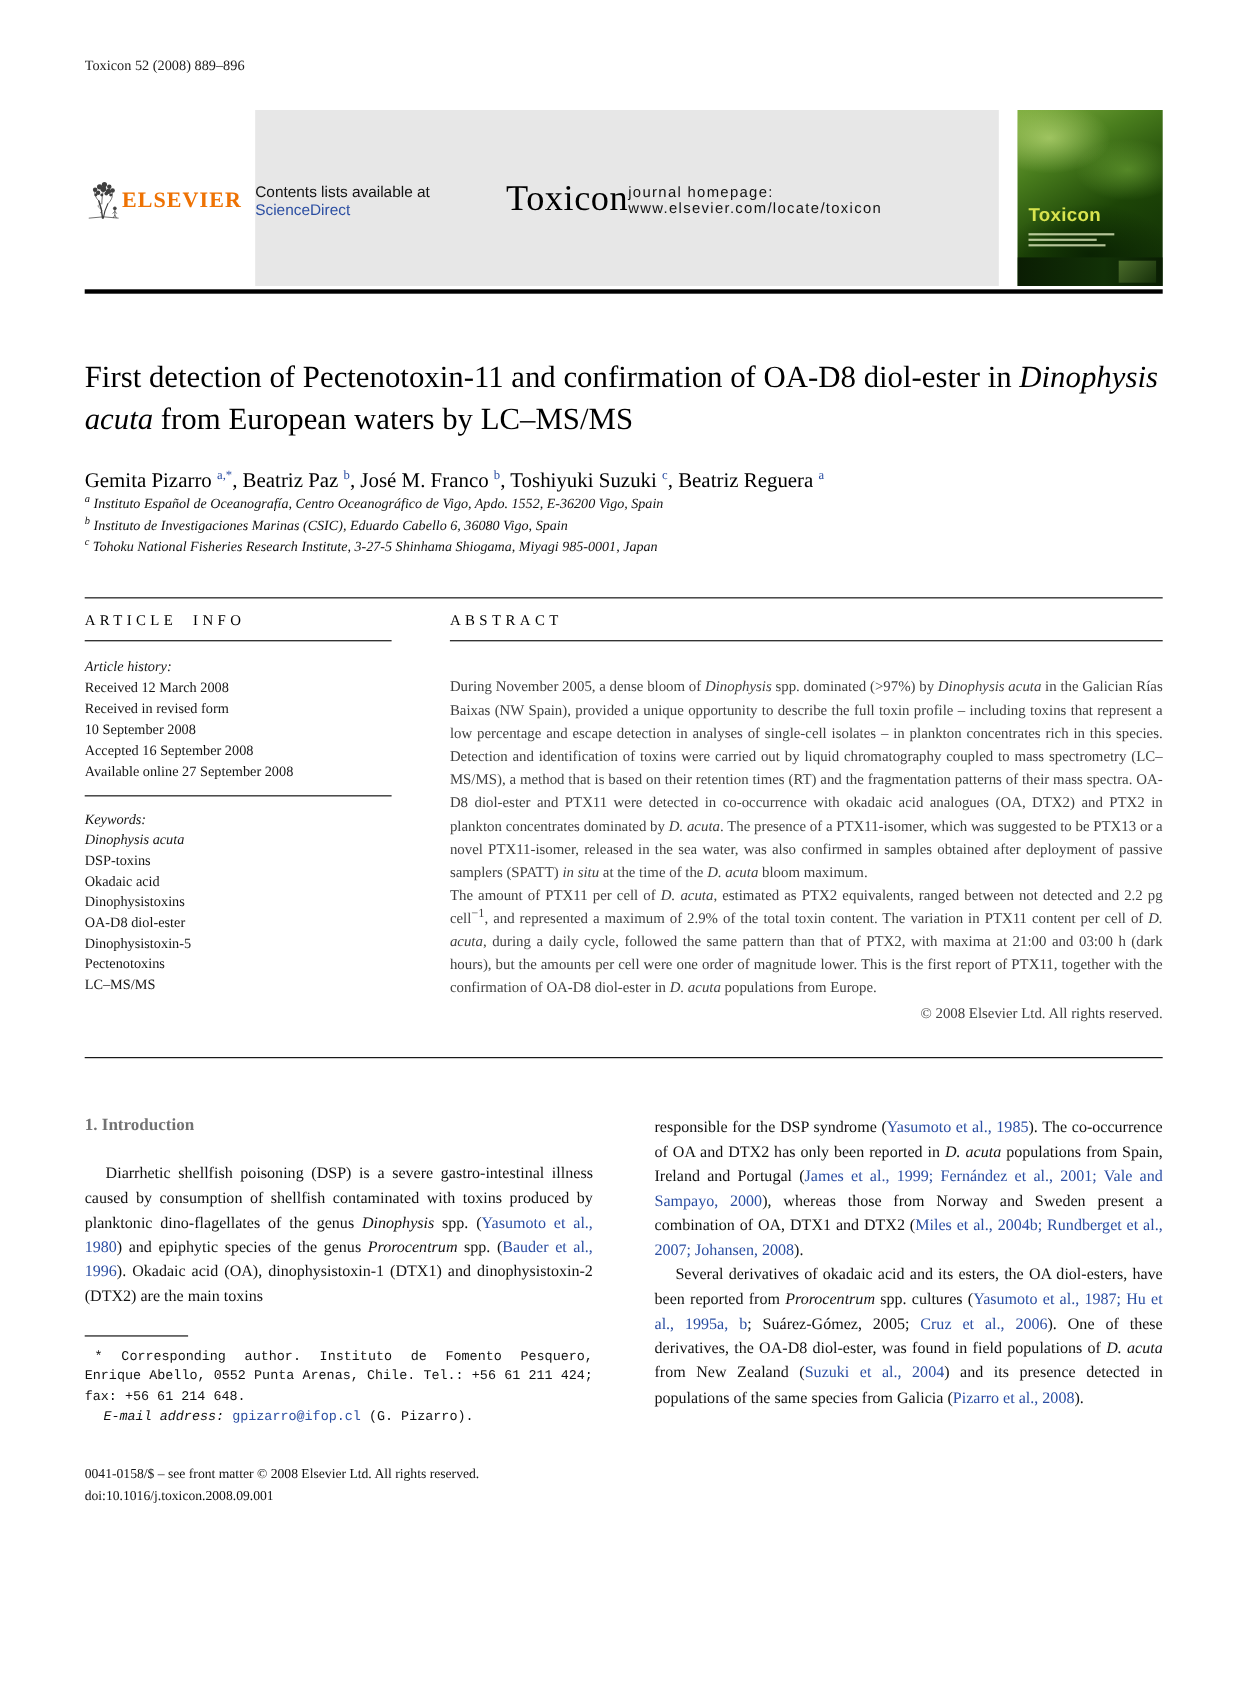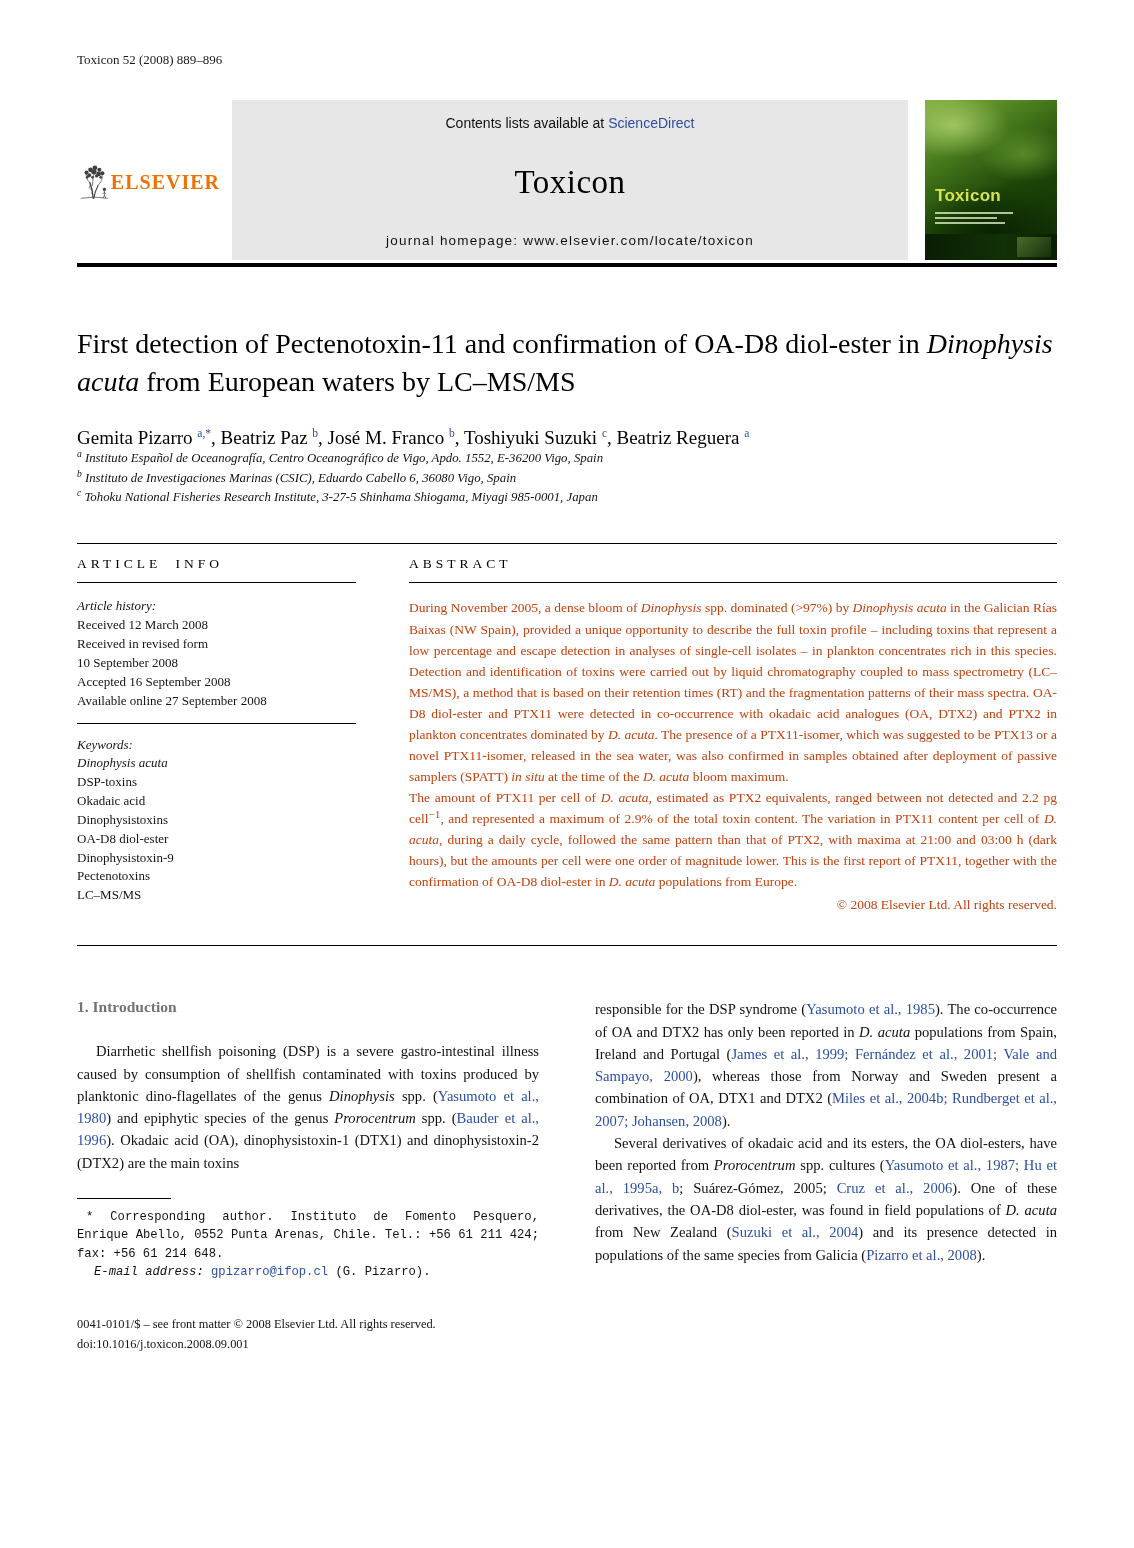--- a/index.html
+++ b/index.html
@@ -13,21 +13,21 @@
   html,body{background:#ffffff;}
   body{width:1134px;height:1548px;color:#141414;font-family:"Liberation Serif",serif;overflow:hidden;}
   .page{padding:52px 77px 0;}
 
   .citation{font-size:13px;margin-bottom:32px;color:#1a1a1a;}
 
   .banner{display:flex;height:160px;}
   .logo-block{width:143px;flex:none;display:flex;flex-direction:row;align-items:center;padding-top:1px;}
   .logo-block svg{width:102px;height:120px;}
   .elsevier-word{margin-top:3px;font-size:20px;font-weight:bold;color:var(--c-elsevier-orange);letter-spacing:1px;}
-  .gray-box{flex:1;background:var(--c-banner-gray);margin:0 17px 0 12px;display:flex;flex-direction:column;align-items:center;justify-content:space-between;padding:15px 0 12px;}
+  .gray-box{flex:1;background:var(--c-banner-gray);margin:0 17px 0 12px;display:flex;flex-direction:row;align-items:center;justify-content:space-between;padding:15px 0 12px;}
   .contents-line{font-family:"Liberation Sans",sans-serif;font-size:14px;color:#111;}
   a.sciencedirect{color:var(--c-link);text-decoration:none;cursor:pointer;}
   .journal-name{font-size:33px;letter-spacing:0.5px;color:#000;}
   .homepage-line{font-family:"Liberation Sans",sans-serif;font-size:13.5px;letter-spacing:1.2px;color:#111;text-decoration:none;cursor:pointer;}
 
   .cover{width:132px;flex:none;height:160px;position:relative;overflow:hidden;
     background:linear-gradient(150deg,#7fae3f 0%,#497d1d 28%,#1d4507 58%,#0f2b05 100%);}
   .cover-photo{position:absolute;inset:0;background:
     radial-gradient(ellipse 90px 52px at 22% 16%, rgba(214,240,142,0.55), transparent 62%),
     radial-gradient(ellipse 72px 42px at 76% 34%, rgba(126,184,64,0.5), transparent 66%),
@@ -51,21 +51,21 @@
   .affiliations{margin-top:0;font-style:italic;font-size:12.8px;line-height:1.52;color:#111;}
   .affiliations sup{font-size:9.5px;}
 
   .info-block{display:flex;margin-top:36px;border-top:1.5px solid #000;border-bottom:1.5px solid #000;padding-bottom:30px;}
   .info-col{width:279px;flex:none;}
   .abs-col{width:648px;flex:none;margin-left:53px;}
   .col-heading{font-size:13.5px;letter-spacing:4px;word-spacing:7px;padding:12px 0 10px;border-bottom:1px solid #000;color:#000;}
   .history{margin-top:14px;font-size:13px;line-height:1.45;}
   .hist-label,.kw-label{font-style:italic;}
   .keywords{margin-top:12px;border-top:1px solid #000;padding-top:12px;font-size:13px;line-height:1.45;}
-  .abstract-body{margin-top:14px;font-size:13.5px;line-height:1.56;text-align:justify;color:#c2410c;}
+  .abstract-body{margin-top:30px;font-size:13.5px;line-height:1.56;text-align:justify;color:#404040;}
   .abstract-body p+p{margin-top:0;}
   .abstract-copyright{text-align:right;font-size:13.5px;margin-top:2px;}
 
   .body-cols{display:flex;margin-top:52px;}
   .bcol{width:462px;flex:none;}
   .bcol+.bcol{margin-left:56px;}
   .section-heading{font-size:15.5px;font-weight:bold;margin-bottom:24px;color:#737373;}
   .para{font-size:14.6px;line-height:1.53;text-align:justify;color:#111;}
   .para.indent{text-indent:19px;}
   a.cite{color:var(--c-link);text-decoration:none;cursor:pointer;}
@@ -168,21 +168,21 @@
         <div>Accepted 16 September 2008</div>
         <div>Available online 27 September 2008</div>
       </div>
       <div class="keywords">
         <div class="kw-label">Keywords:</div>
         <div><i>Dinophysis acuta</i></div>
         <div>DSP-toxins</div>
         <div>Okadaic acid</div>
         <div>Dinophysistoxins</div>
         <div>OA-D8 diol-ester</div>
-        <div>Dinophysistoxin-9</div>
+        <div>Dinophysistoxin-5</div>
         <div>Pectenotoxins</div>
         <div>LC–MS/MS</div>
       </div>
     </div>
 
     <div class="abs-col">
       <div class="col-heading">ABSTRACT</div>
       <div class="abstract-body">
         <p>During November 2005, a dense bloom of <i>Dinophysis</i> spp. dominated (&gt;97%) by <i>Dinophysis acuta</i> in the Galician Rías Baixas (NW Spain), provided a unique opportunity to describe the full toxin profile – including toxins that represent a low percentage and escape detection in analyses of single-cell isolates – in plankton concentrates rich in this species. Detection and identification of toxins were carried out by liquid chromatography coupled to mass spectrometry (LC–MS/MS), a method that is based on their retention times (RT) and the fragmentation patterns of their mass spectra. OA-D8 diol-ester and PTX11 were detected in co-occurrence with okadaic acid analogues (OA, DTX2) and PTX2 in plankton concentrates dominated by <i>D. acuta</i>. The presence of a PTX11-isomer, which was suggested to be PTX13 or a novel PTX11-isomer, released in the sea water, was also confirmed in samples obtained after deployment of passive samplers (SPATT) <i>in situ</i> at the time of the <i>D. acuta</i> bloom maximum.</p>
         <p>The amount of PTX11 per cell of <i>D. acuta</i>, estimated as PTX2 equivalents, ranged between not detected and 2.2 pg cell<sup>−1</sup>, and represented a maximum of 2.9% of the total toxin content. The variation in PTX11 content per cell of <i>D. acuta</i>, during a daily cycle, followed the same pattern than that of PTX2, with maxima at 21:00 and 03:00 h (dark hours), but the amounts per cell were one order of magnitude lower. This is the first report of PTX11, together with the confirmation of OA-D8 diol-ester in <i>D. acuta</i> populations from Europe.</p>
@@ -200,21 +200,21 @@
 
       <div class="footnote">
         <div class="fn-rule"></div>
         <div class="fn-text">
           <p class="fn-line1">* Corresponding author. Instituto de Fomento Pesquero, Enrique Abello, 0552 Punta Arenas, Chile. Tel.: +56 61 211 424; fax: +56 61 214 648.</p>
           <p class="fn-line2"><i>E-mail address:</i> <a class="cite">gpizarro@ifop.cl</a> (G. Pizarro).</p>
         </div>
       </div>
 
       <div class="footer">
-        <div>0041-0101/$ – see front matter © 2008 Elsevier Ltd. All rights reserved.</div>
+        <div>0041-0158/$ – see front matter © 2008 Elsevier Ltd. All rights reserved.</div>
         <div>doi:10.1016/j.toxicon.2008.09.001</div>
       </div>
     </div>
 
     <div class="bcol">
       <p class="para">responsible for the DSP syndrome (<a class="cite">Yasumoto et al., 1985</a>). The co-occurrence of OA and DTX2 has only been reported in <i>D. acuta</i> populations from Spain, Ireland and Portugal (<a class="cite">James et al., 1999; Fernández et al., 2001; Vale and Sampayo, 2000</a>), whereas those from Norway and Sweden present a combination of OA, DTX1 and DTX2 (<a class="cite">Miles et al., 2004b; Rundberget et al., 2007; Johansen, 2008</a>).</p>
       <p class="para indent">Several derivatives of okadaic acid and its esters, the OA diol-esters, have been reported from <i>Prorocentrum</i> spp. cultures (<a class="cite">Yasumoto et al., 1987; Hu et al., 1995a, b</a>; Suárez-Gómez, 2005; <a class="cite">Cruz et al., 2006</a>). One of these derivatives, the OA-D8 diol-ester, was found in field populations of <i>D. acuta</i> from New Zealand (<a class="cite">Suzuki et al., 2004</a>) and its presence detected in populations of the same species from Galicia (<a class="cite">Pizarro et al., 2008</a>).</p>
     </div>
 
   </div>

